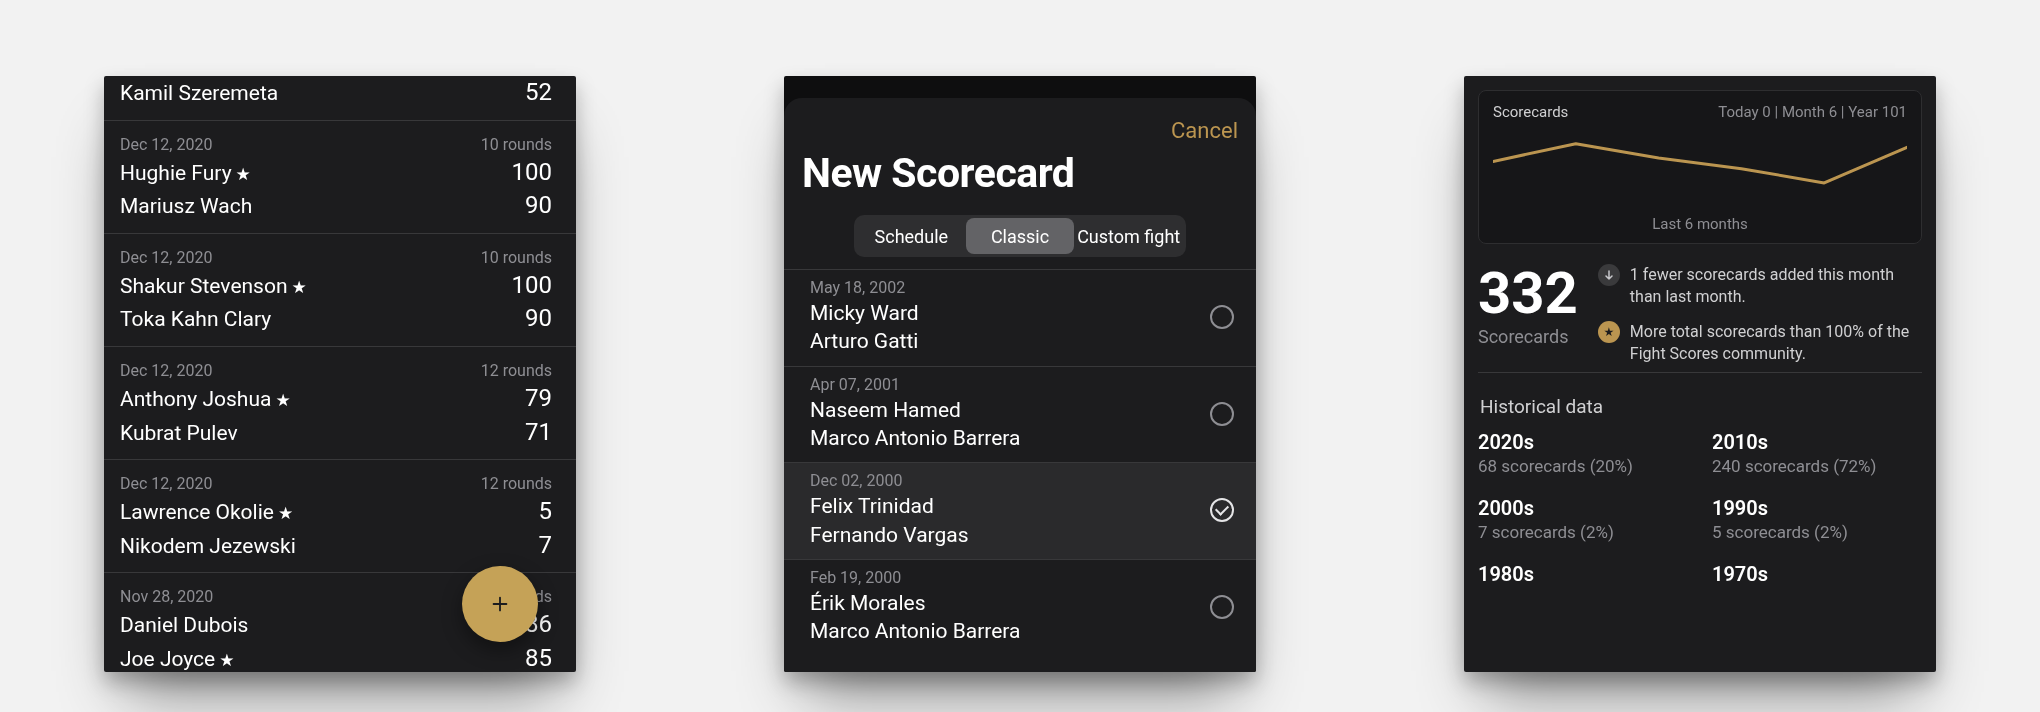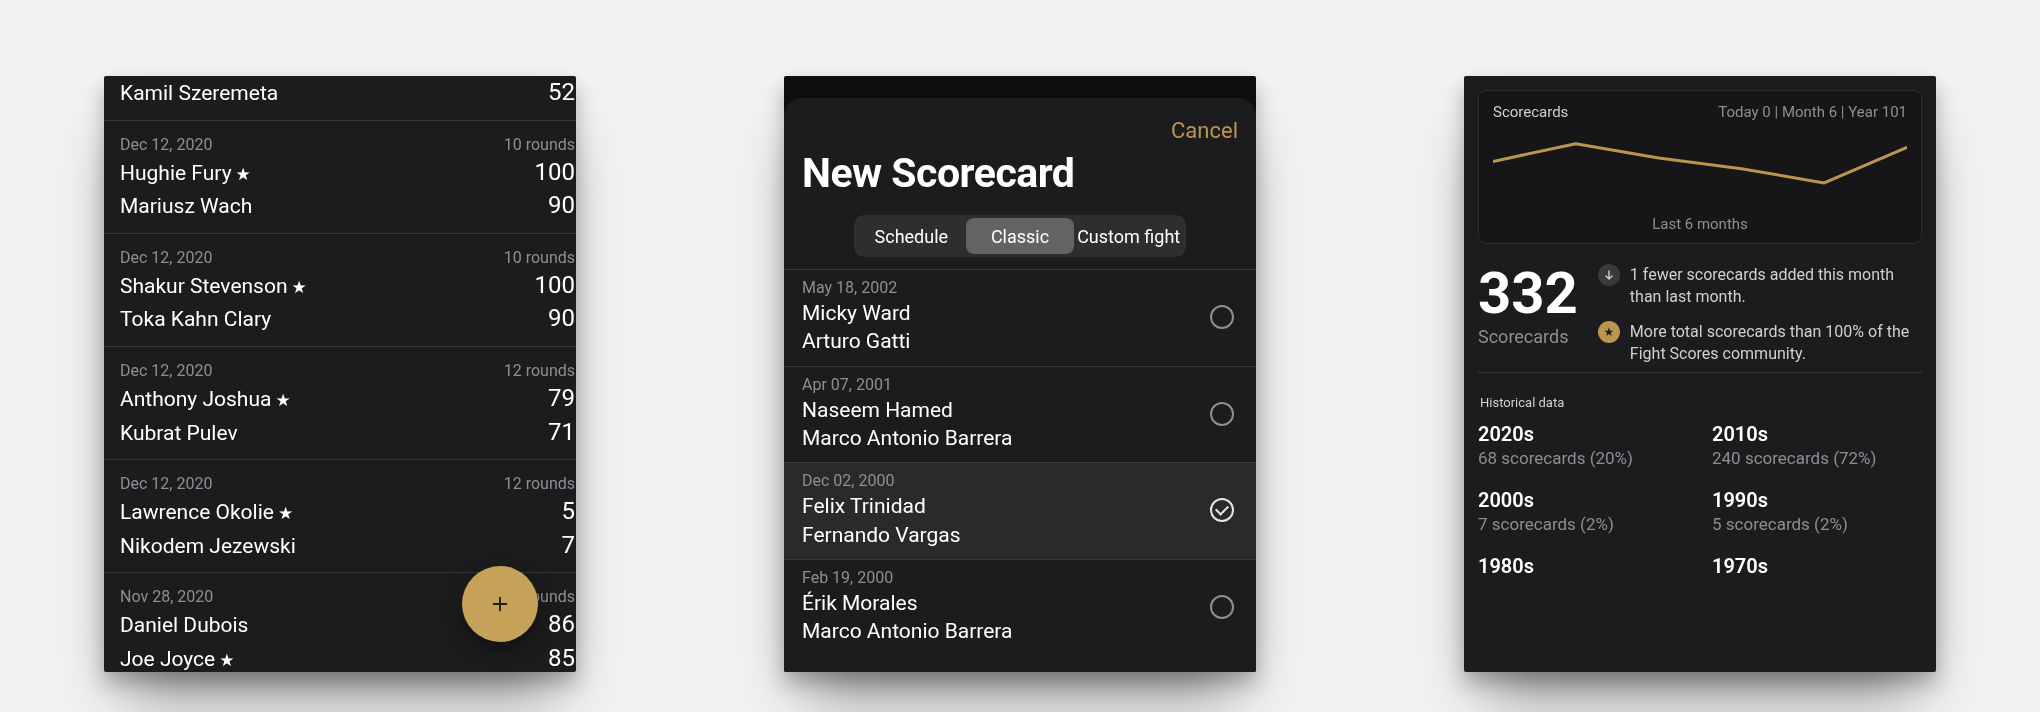--- a/index.html
+++ b/index.html
@@ -36,21 +36,21 @@
     background: var(--bg-phone);
     border-radius: 2px;
     position: relative;
     overflow: hidden;
     box-shadow: 0 40px 60px -20px rgba(0,0,0,0.45), 0 10px 20px rgba(0,0,0,0.25);
     color: var(--text);
   }
 
   
   .list-row {
-    padding: 6px 1px 10px 16px;
+    padding: 6px 24px 10px 16px;
     border-bottom: 1px solid var(--sep);
   }
   .list-row.first { padding-top: 0; }
   .row-meta {
     display: flex;
     justify-content: space-between;
     font-size: 16px;
     color: var(--text-dim);
     margin-bottom: 2px;
     padding-top: 8px;
@@ -119,21 +119,21 @@
     flex: 1;
     display: flex;
     align-items: center;
     justify-content: center;
     font-size: 18px;
     color: var(--text);
     border-radius: 8px;
   }
   .seg-item.selected { background: #636366; }
   .classic-row {
-    padding: 8px 18px 10px 18px;
+    padding: 8px 18px 10px 26px;
     border-top: 1px solid var(--sep);
     display: flex;
     align-items: center;
     position: relative;
   }
   .classic-row.selected { background: #2a2a2c; }
   .classic-text { flex: 1; }
   .classic-date { font-size: 16px; color: var(--text-dim); margin-bottom: 2px; }
   .classic-fighter { font-size: 21px; color: var(--text); line-height: 1.35; }
   .radio {
@@ -209,21 +209,21 @@
   }
   .insight .dot {
     width: 22px; height: 22px; border-radius: 50%;
     background: #3a3a3c;
     flex-shrink: 0;
     display:flex; align-items:center; justify-content:center;
     font-size: 12px;
   }
   .insight .dot.gold { background: var(--accent); color: #1c1c1e; }
   .section-label {
-    font-size: 13px;
+    font-size: 19px;
     color: #d0d0d2;
     margin: 22px 0 12px 2px;
   }
   .decade-grid {
     display: grid;
     grid-template-columns: 1fr 1fr;
     row-gap: 20px;
     column-gap: 24px;
   }
   .decade-title { font-size: 20px; font-weight: 600; color: var(--text); }

